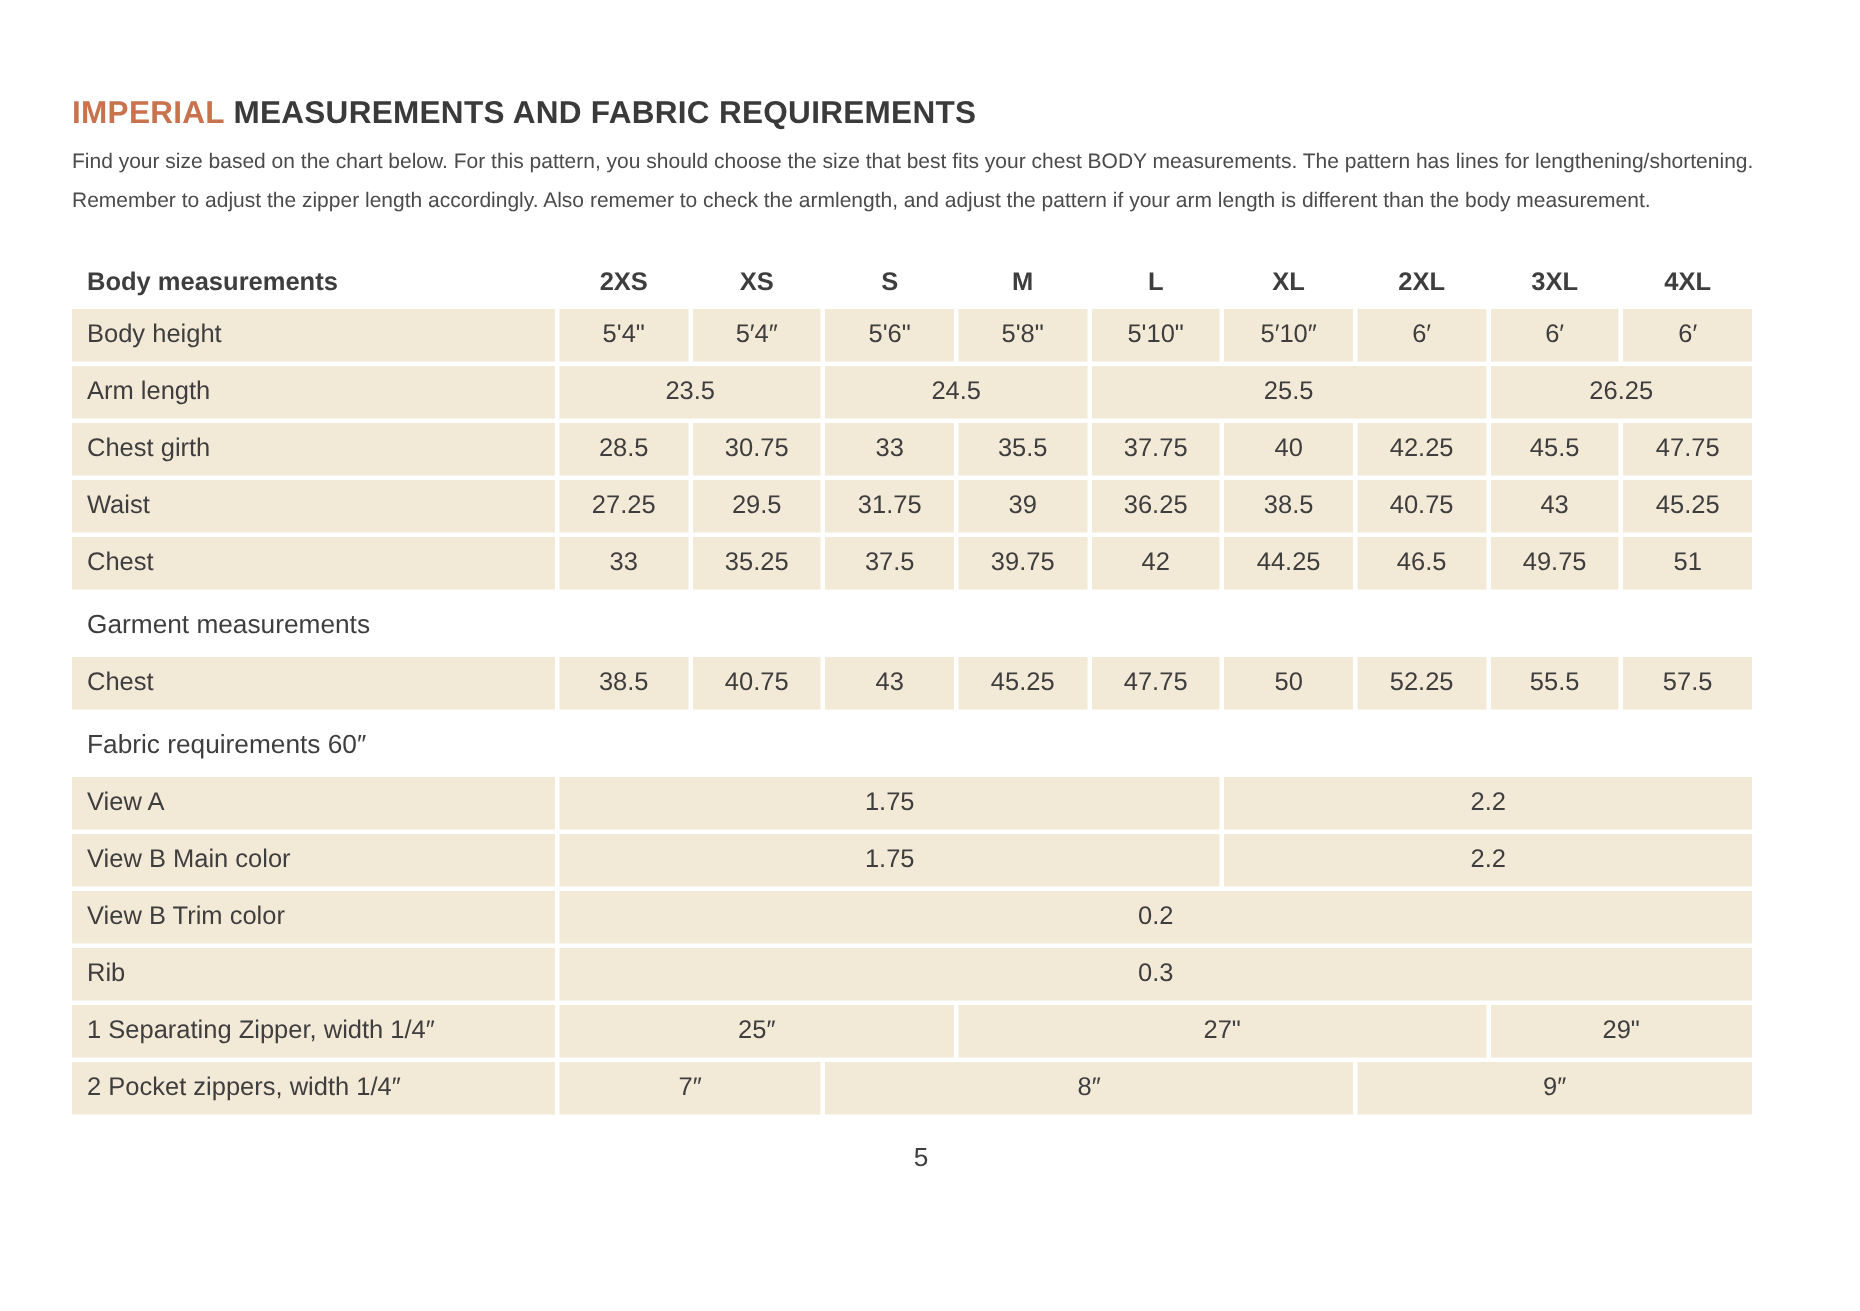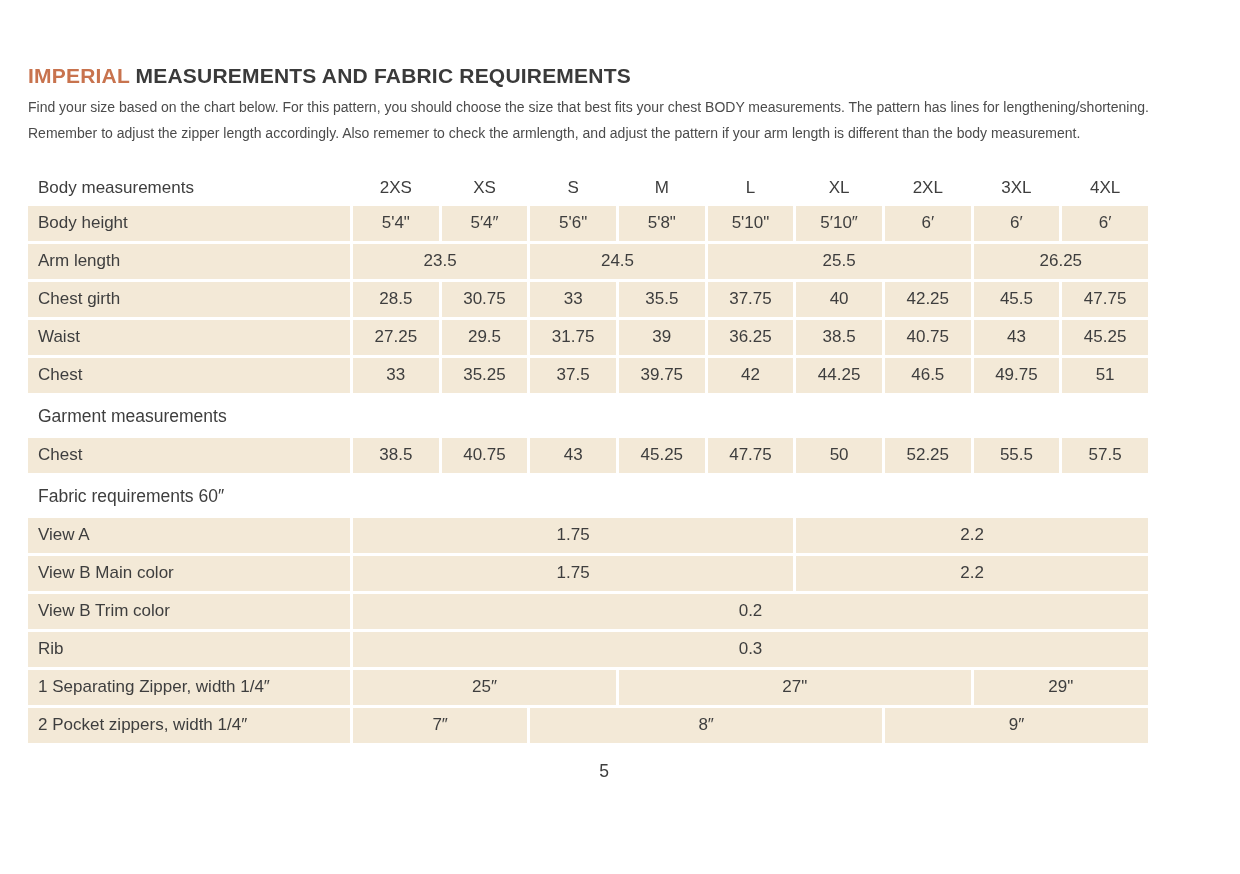--- a/index.html
+++ b/index.html
@@ -10,21 +10,21 @@
   body {
     width: 1240px;
     height: 874px;
     font-family: "Liberation Sans", sans-serif;
     overflow: hidden;
   }
   .page {
     box-sizing: border-box;
     width: 1240px;
     height: 722px;
-    padding: 64px 60px 0 28px;
+    padding: 64px 60px 0 48px;
     background: #ffffff;
   }
   .doc-title {
     margin: 0 0 7px 0;
     font-size: 21px;
     font-weight: bold;
     letter-spacing: 0.2px;
     color: #3a3a3a;
   }
   .doc-title .accent {
@@ -61,20 +61,21 @@
   }
   tr[data-name="data-row"] td {
     background: #f3e9d7;
     height: 33px;
   }
   tr[data-name="header-row"] td {
     background: transparent;
     height: 27px;
     vertical-align: bottom;
     padding-bottom: 5px;
+    font-weight: bold;
   }
   tr[data-name="section-row"] td {
     background: transparent;
     height: 34px;
     font-size: 17.5px;
     padding-top: 4px;
   }
   .page-number {
     margin-top: 15px;
     text-align: center;

